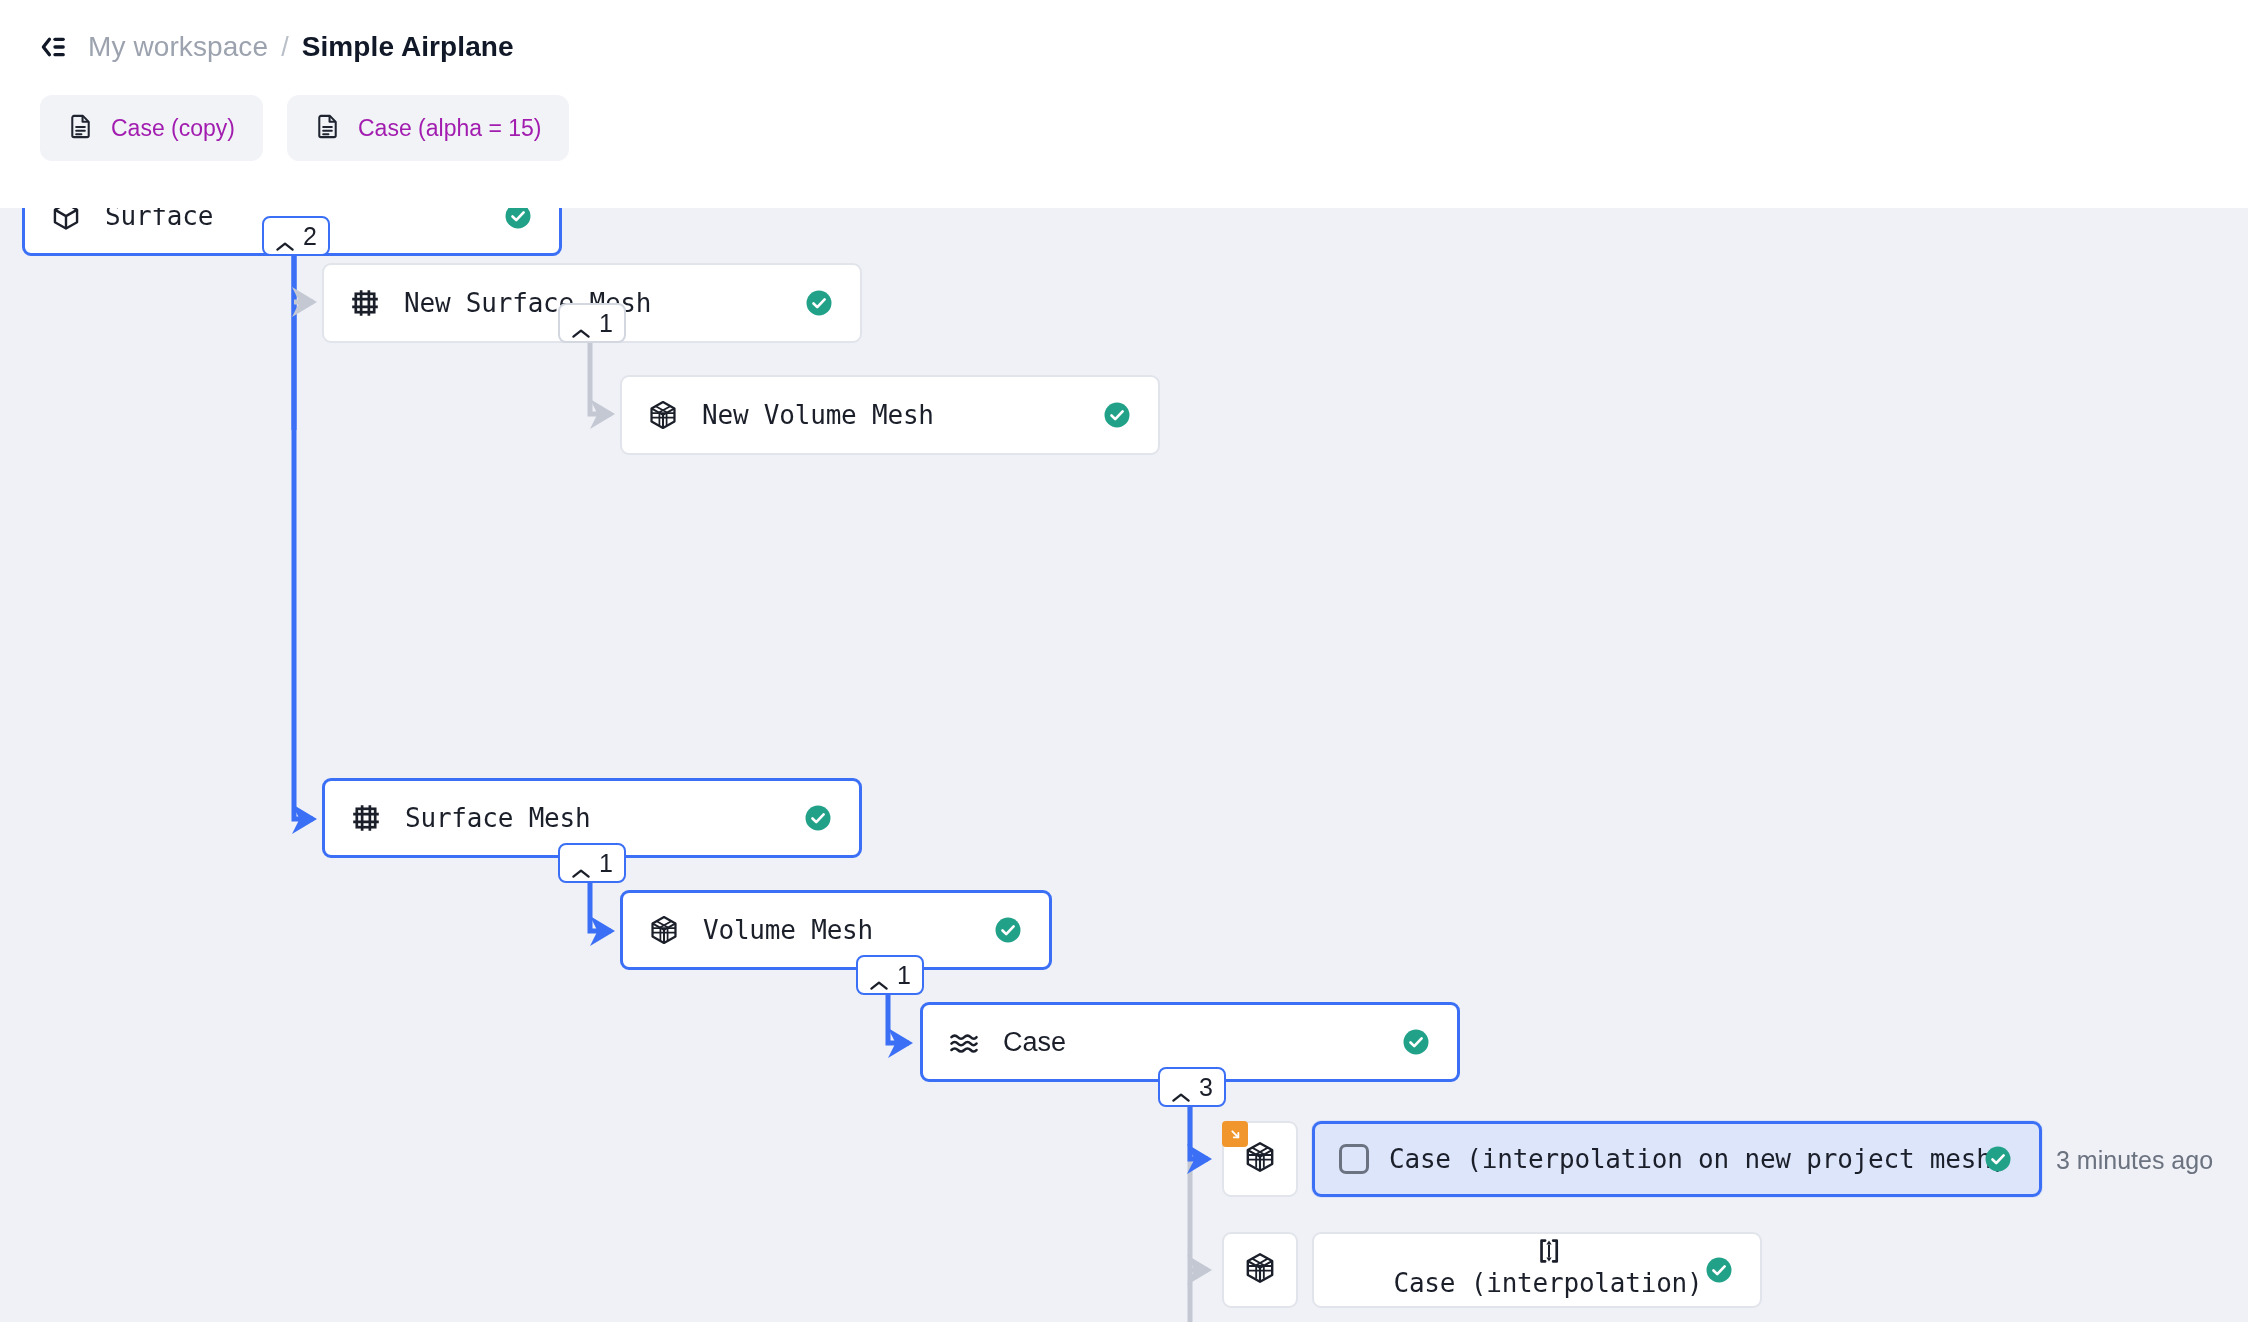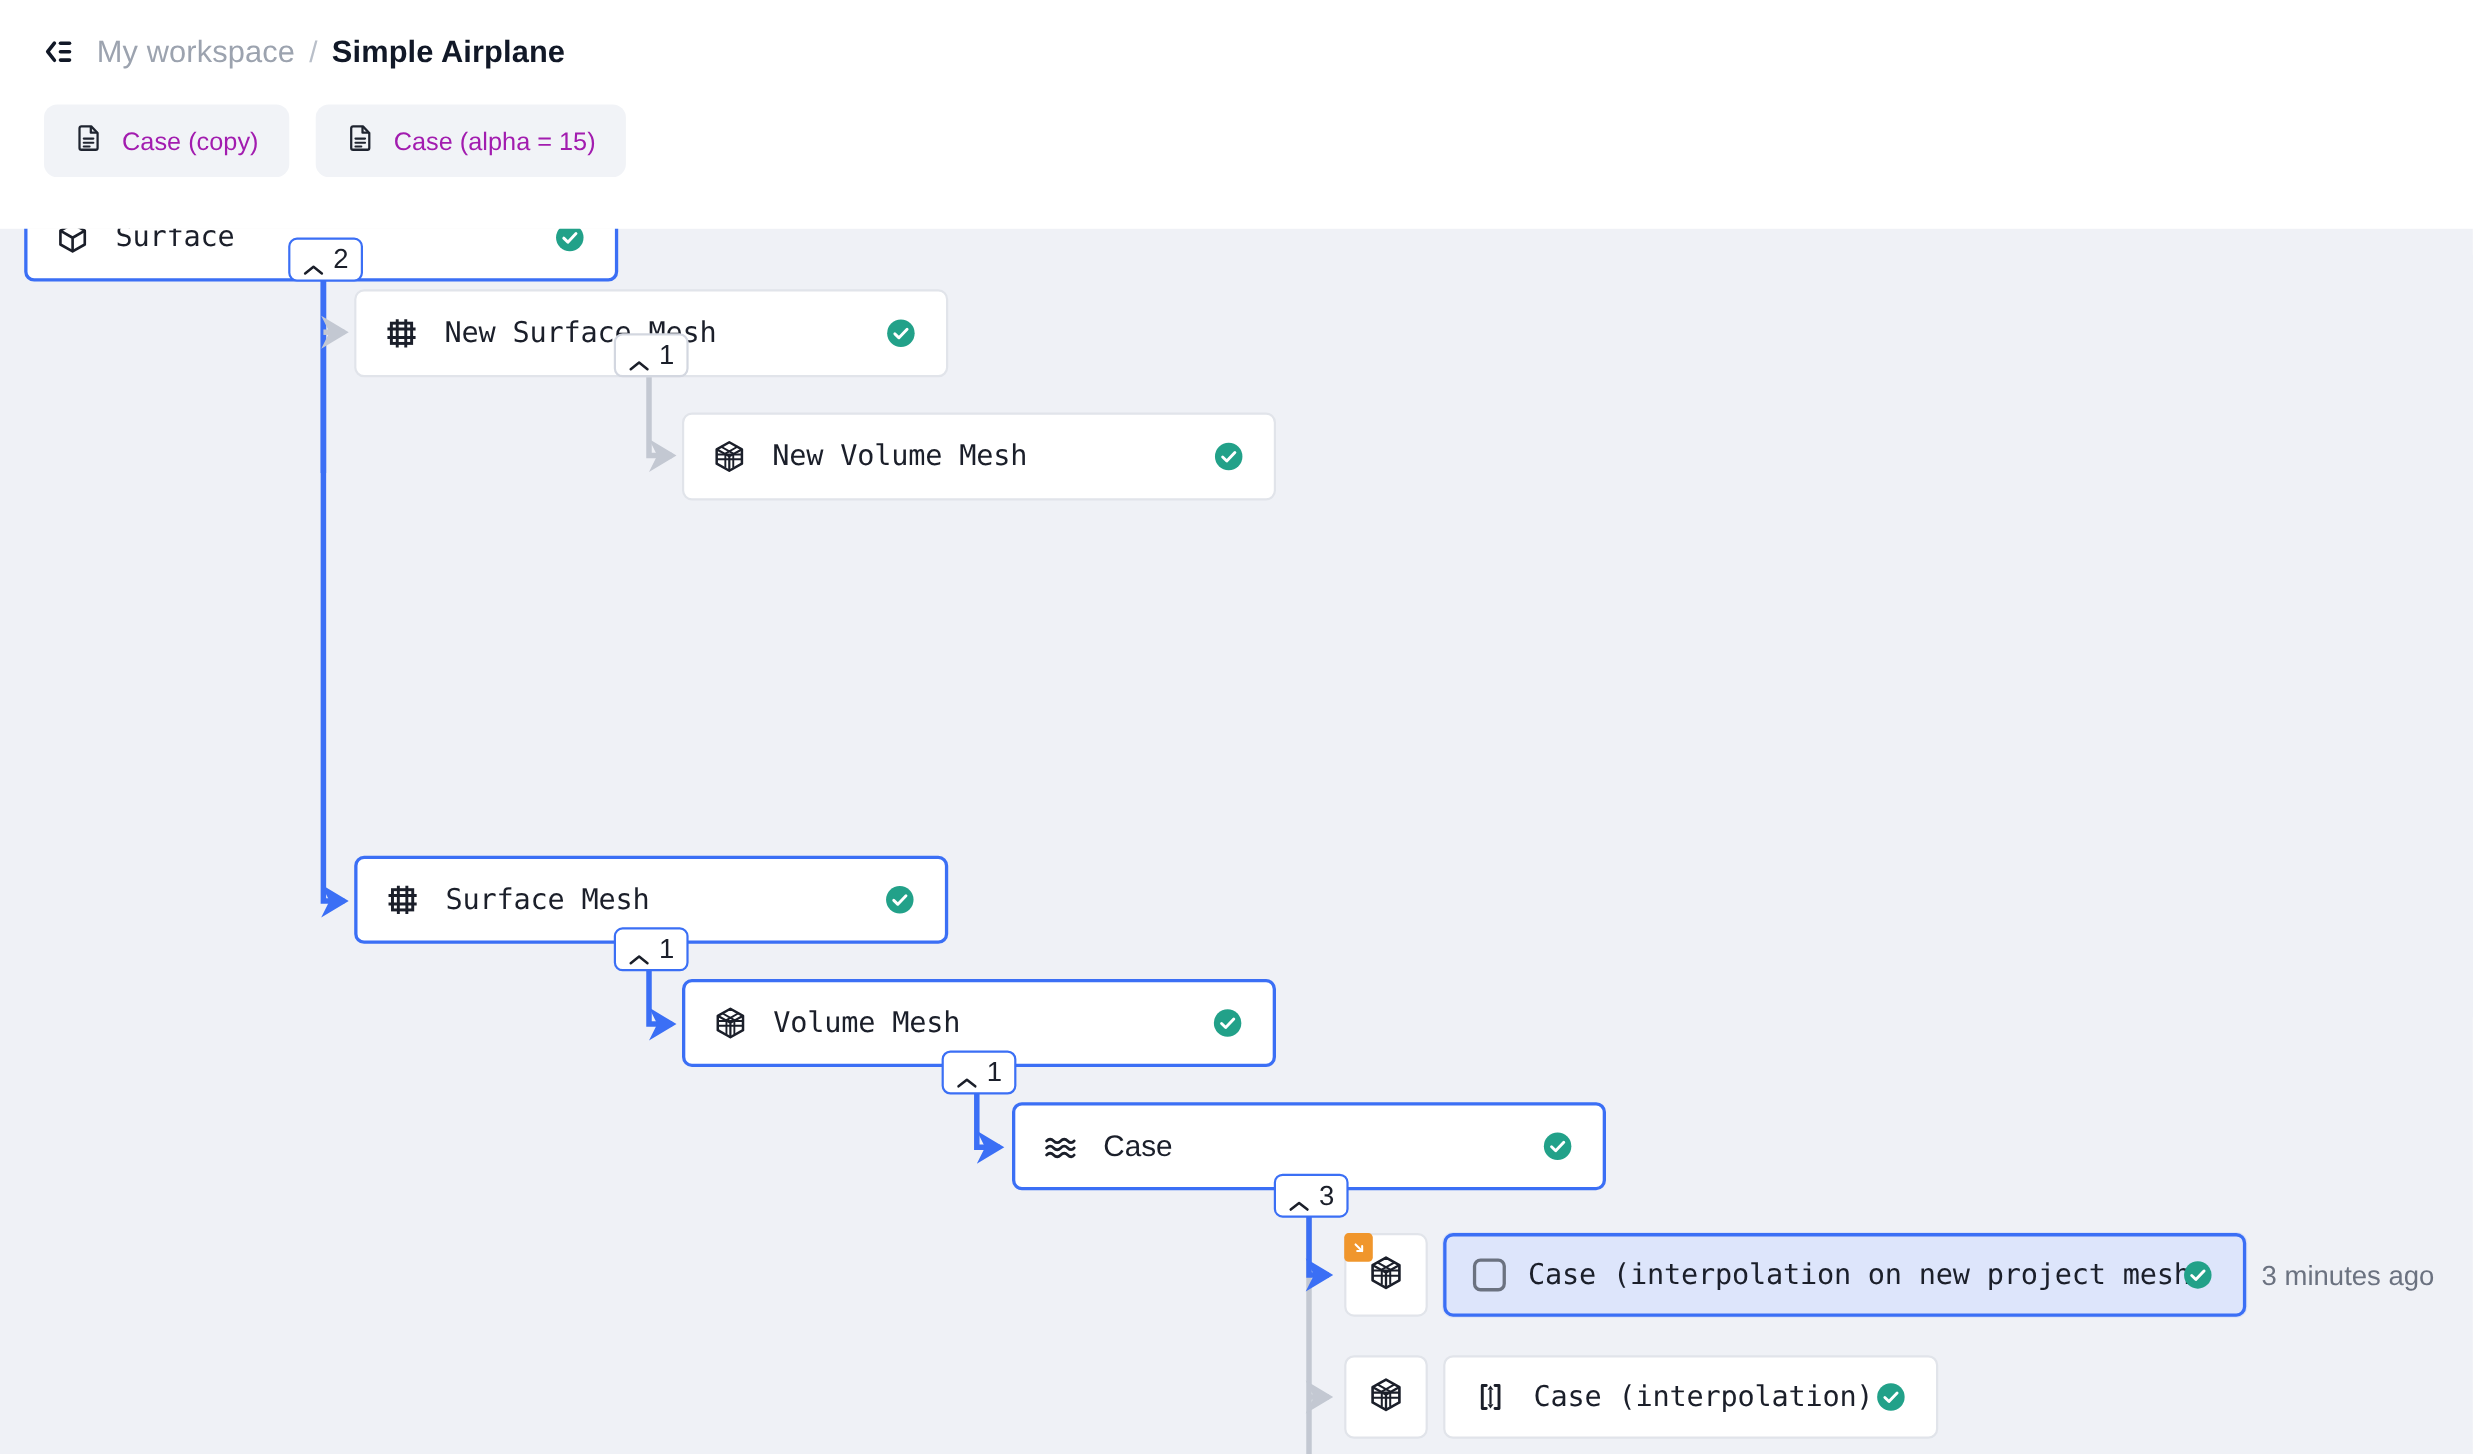--- a/index.html
+++ b/index.html
@@ -273,21 +273,21 @@
   </div>
   <div class="badge active" style="left:558px; top:635px;">
     <span class="chev">
       <svg width="20" height="12" viewBox="0 0 20 12" fill="none">
         <path d="M2.4 8.6 10 2.6 17.6 8.6" stroke="#1b1f2a" stroke-width="2.3" stroke-linecap="round" stroke-linejoin="round"></path>
       </svg>
     </span>
     <span class="cnt">1</span>
   </div>
 
-  <div class="node active" style="left:620px; top:682px; width:540px; height:80px;">
+  <div class="node active" style="left:620px; top:682px; width:432px; height:80px;">
     <span class="node-icon">
       <svg width="32" height="32" viewBox="0 0 24 24" fill="none">
         <path d="M12 2.3 20.6 7.1v9.8L12 21.7 3.4 16.9V7.1L12 2.3z" stroke="#1b1f2a" stroke-width="1.7" stroke-linejoin="round"></path>
         <path d="M3.6 7.2 12 11.9l8.4-4.7M12 11.9v9.6" stroke="#1b1f2a" stroke-width="1.5"></path>
         <path d="M6.2 5.2 14.7 10v9.6M17.8 5.2 9.3 10v9.6" stroke="#1b1f2a" stroke-width="1.3"></path>
         <path d="M3.5 10.6 20.5 10.6M3.5 13.9 20.5 13.9" stroke="#1b1f2a" stroke-width="1.3"></path>
       </svg>
     </span>
     <span class="node-label">Volume Mesh</span>
     <span class="status">
@@ -362,21 +362,21 @@
   <div class="icon-box" style="left:1222px; top:1024px;">
     <span>
       <svg width="34" height="34" viewBox="0 0 24 24" fill="none">
         <path d="M12 2.3 20.6 7.1v9.8L12 21.7 3.4 16.9V7.1L12 2.3z" stroke="#1b1f2a" stroke-width="1.7" stroke-linejoin="round"></path>
         <path d="M3.6 7.2 12 11.9l8.4-4.7M12 11.9v9.6" stroke="#1b1f2a" stroke-width="1.5"></path>
         <path d="M6.2 5.2 14.7 10v9.6M17.8 5.2 9.3 10v9.6" stroke="#1b1f2a" stroke-width="1.3"></path>
         <path d="M3.5 10.6 20.5 10.6M3.5 13.9 20.5 13.9" stroke="#1b1f2a" stroke-width="1.3"></path>
       </svg>
     </span>
   </div>
-  <div class="node" style="left:1312px; top:1024px; width:450px; height:76px;">
+  <div class="node" style="left:1312px; top:1024px; width:450px; height:76px;flex-direction:column;">
     <span class="node-icon">
       <svg width="32" height="32" viewBox="0 0 24 24" fill="none">
         <path d="M9.1 4.2H6.4v15.6h2.7" stroke="#1b1f2a" stroke-width="2" stroke-linecap="round" stroke-linejoin="round"></path>
         <path d="M15.1 4.2h2.7v15.6h-2.7" stroke="#1b1f2a" stroke-width="2" stroke-linecap="round" stroke-linejoin="round"></path>
         <path d="M12 7.3V16.8" stroke="#1b1f2a" stroke-width="1.5"></path>
         <path d="M12 4.1 14 7.1H10z" fill="#1b1f2a"></path>
         <path d="M12 19.9 14 16.9H10z" fill="#1b1f2a"></path>
       </svg>
     </span>
     <span class="node-label">Case (interpolation)</span>

